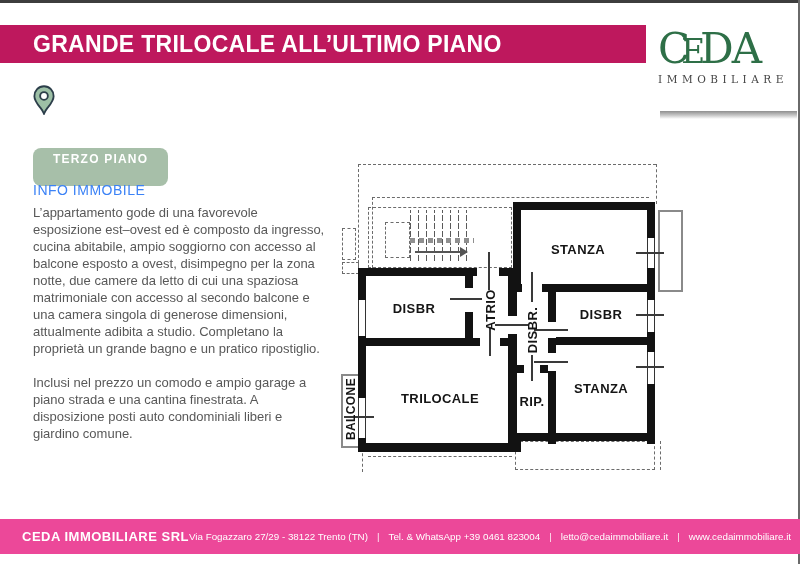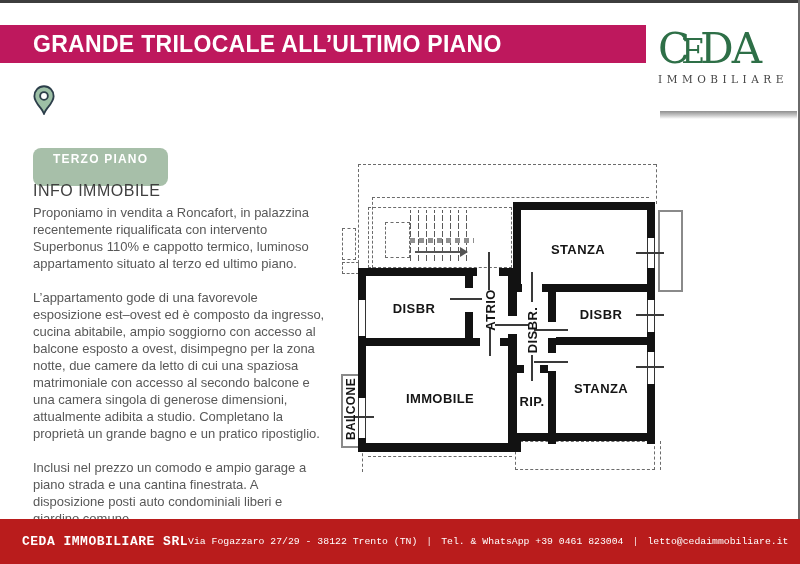--- a/index.html
+++ b/index.html
@@ -21,21 +21,21 @@
   .logo-shadow{position:absolute;left:660px;top:111px;width:137px;height:8px;
       background:linear-gradient(to bottom,#8e8e8e 0%,#c9c9c9 55%,rgba(255,255,255,0) 100%);}
   
   .loc{position:absolute;left:33px;top:85px;display:flex;align-items:center;gap:13px;}
   .loc .txt{font-size:18px;color:#3f3f3f;}
   
   .badge{position:absolute;left:33px;top:132px;height:38px;line-height:22px;padding:0 20px;
       background:#a7bfa9;border-radius:8px;color:#fff;font-size:12px;font-weight:700;
       letter-spacing:1.2px;margin-top:16px;}
   
-  .info-h{position:absolute;left:33px;top:182px;font-size:16px;color:#404040;letter-spacing:.5px;}
+  .info-h{position:absolute;left:33px;top:182px;font-size:14px;color:#3b82f6;letter-spacing:.5px;}
   .info-body{position:absolute;left:33px;top:204px;width:292px;font-size:13px;line-height:17px;
       color:#585858;}
   .info-body p{margin:0 0 17px 0;}
   
   .plan{position:absolute;left:338px;top:148px;width:346px;height:330px;}
   .w{position:absolute;background:#121212;}
   .win{position:absolute;background:#ffffff;}
   .win.v{border-left:1.4px solid #333;border-right:1.4px solid #333;box-sizing:border-box;}
   .gap{position:absolute;background:#ffffff;}
   .tk-h{position:absolute;height:1.5px;background:#3a3a3a;}
@@ -49,23 +49,23 @@
   .rl.vert{transform:translate(-50%,-50%) rotate(-90deg);}
   .treads{position:absolute;left:72px;top:62px;width:64px;height:53px;
       background-image:repeating-linear-gradient(0deg,#fff 0 2.5px,transparent 2.5px 8px),
                        repeating-linear-gradient(90deg,#5a5a5a 0 1.5px,transparent 1.5px 8px);}
   .graydash{position:absolute;left:72px;top:90px;width:64px;height:5px;
       background:repeating-linear-gradient(90deg,#8f8f8f 0 5px,transparent 5px 9px);}
   .arrow-line{position:absolute;left:77px;top:103px;width:46px;height:1.5px;background:#555;}
   .arrow-head{position:absolute;left:122px;top:99px;width:0;height:0;
       border-left:8px solid #555;border-top:5px solid transparent;border-bottom:5px solid transparent;}
   
-  .footer{position:absolute;left:0;top:519px;width:800px;height:45px;background:#b91c1c;
+  .footer{position:absolute;left:0;top:519px;width:800px;height:35px;background:#ec4899;
       display:flex;align-items:center;justify-content:space-between;box-sizing:border-box;
-      padding:0 22px;color:#fff;font-family:Liberation Mono, monospace;}
+      padding:0 22px;color:#fff;}
   .footer .co{font-size:13px;font-weight:700;letter-spacing:.5px;white-space:nowrap;}
   .footer .details{display:flex;align-items:center;gap:9px;font-size:9.8px;white-space:nowrap;}
   .footer .sep{opacity:.9;}
 </style>
 </head>
 <body>
 
 <div class="top-edge"></div>
 <div class="right-edge"></div>
 
@@ -83,21 +83,20 @@
   <svg width="22" height="30" viewBox="0 0 24 32">
     <path d="M12 1 C6 1 1.5 5.8 1.5 11.8 C1.5 16.5 5 20.6 8.2 24.6 C10 26.9 11.1 28.5 12 31 C12.9 28.5 14 26.9 15.8 24.6 C19 20.6 22.5 16.5 22.5 11.8 C22.5 5.8 18 1 12 1 Z" fill="#9dc0a6" stroke="#2c3e4a" stroke-width="2"></path>
     <circle cx="12" cy="11.6" r="4.2" fill="#ffffff" stroke="#2c3e4a" stroke-width="2"></circle>
   </svg>
 </div>
 
 <div class="badge">TERZO PIANO</div>
 
 <div class="info-h">INFO IMMOBILE</div>
 <div class="info-body">
-  <p>Proponiamo in vendita a Roncafort, in palazzina recentemente riqualificata con intervento Superbonus 110% e cappotto termico, luminoso appartamento situato al terzo ed ultimo piano.</p>
   <p>L’appartamento gode di una favorevole esposizione est–ovest ed è composto da ingresso, cucina abitabile, ampio soggiorno con accesso al balcone esposto a ovest, disimpegno per la zona notte, due camere da letto di cui una spaziosa matrimoniale con accesso al secondo balcone e una camera singola di generose dimensioni, attualmente adibita a studio. Completano la proprietà un grande bagno e un pratico ripostiglio.</p>
   <p>Inclusi nel prezzo un comodo e ampio garage a piano strada e una cantina finestrata. A disposizione posti auto condominiali liberi e giardino comune.</p>
 </div>
 
 <div class="plan">
 
   <div class="dash-h" style="left:20px;top:16px;width:298px;"></div>
   <div class="dash-v" style="left:20px;top:16px;height:104px;"></div>
   <div class="dash-v" style="left:318px;top:16px;height:40px;"></div>
   <div class="dash-h" style="left:34px;top:49px;width:277px;"></div>
@@ -163,21 +162,21 @@
   <div class="tk-h" style="left:298px;top:104px;width:28px;"></div>
   <div class="tk-h" style="left:298px;top:166px;width:28px;"></div>
   <div class="tk-h" style="left:298px;top:218px;width:28px;"></div>
   <div class="tk-h" style="left:6px;top:268px;width:30px;"></div>
 
   <div class="rl" style="left:240px;top:101px;">STANZA</div>
   <div class="rl" style="left:76px;top:160px;">DISBR</div>
   <div class="rl vert" style="left:152px;top:162px;">ATRIO</div>
   <div class="rl vert" style="left:194px;top:182px;">DISBR.</div>
   <div class="rl" style="left:263px;top:166px;">DISBR</div>
-  <div class="rl" style="left:102px;top:250px;">IMMOBILE</div>
+  <div class="rl" style="left:102px;top:250px;">TRILOCALE</div>
   <div class="rl" style="left:194px;top:253px;">RIP.</div>
   <div class="rl" style="left:263px;top:240px;">STANZA</div>
   <div class="rl vert" style="left:13px;top:261px;font-size:12px;">BALCONE</div>
 </div>
 
 <div class="footer">
   <span class="co">CEDA IMMOBILIARE SRL</span>
   <div class="details">
     <span>Via Fogazzaro 27/29 - 38122 Trento (TN)</span>
     <span class="sep">|</span>

